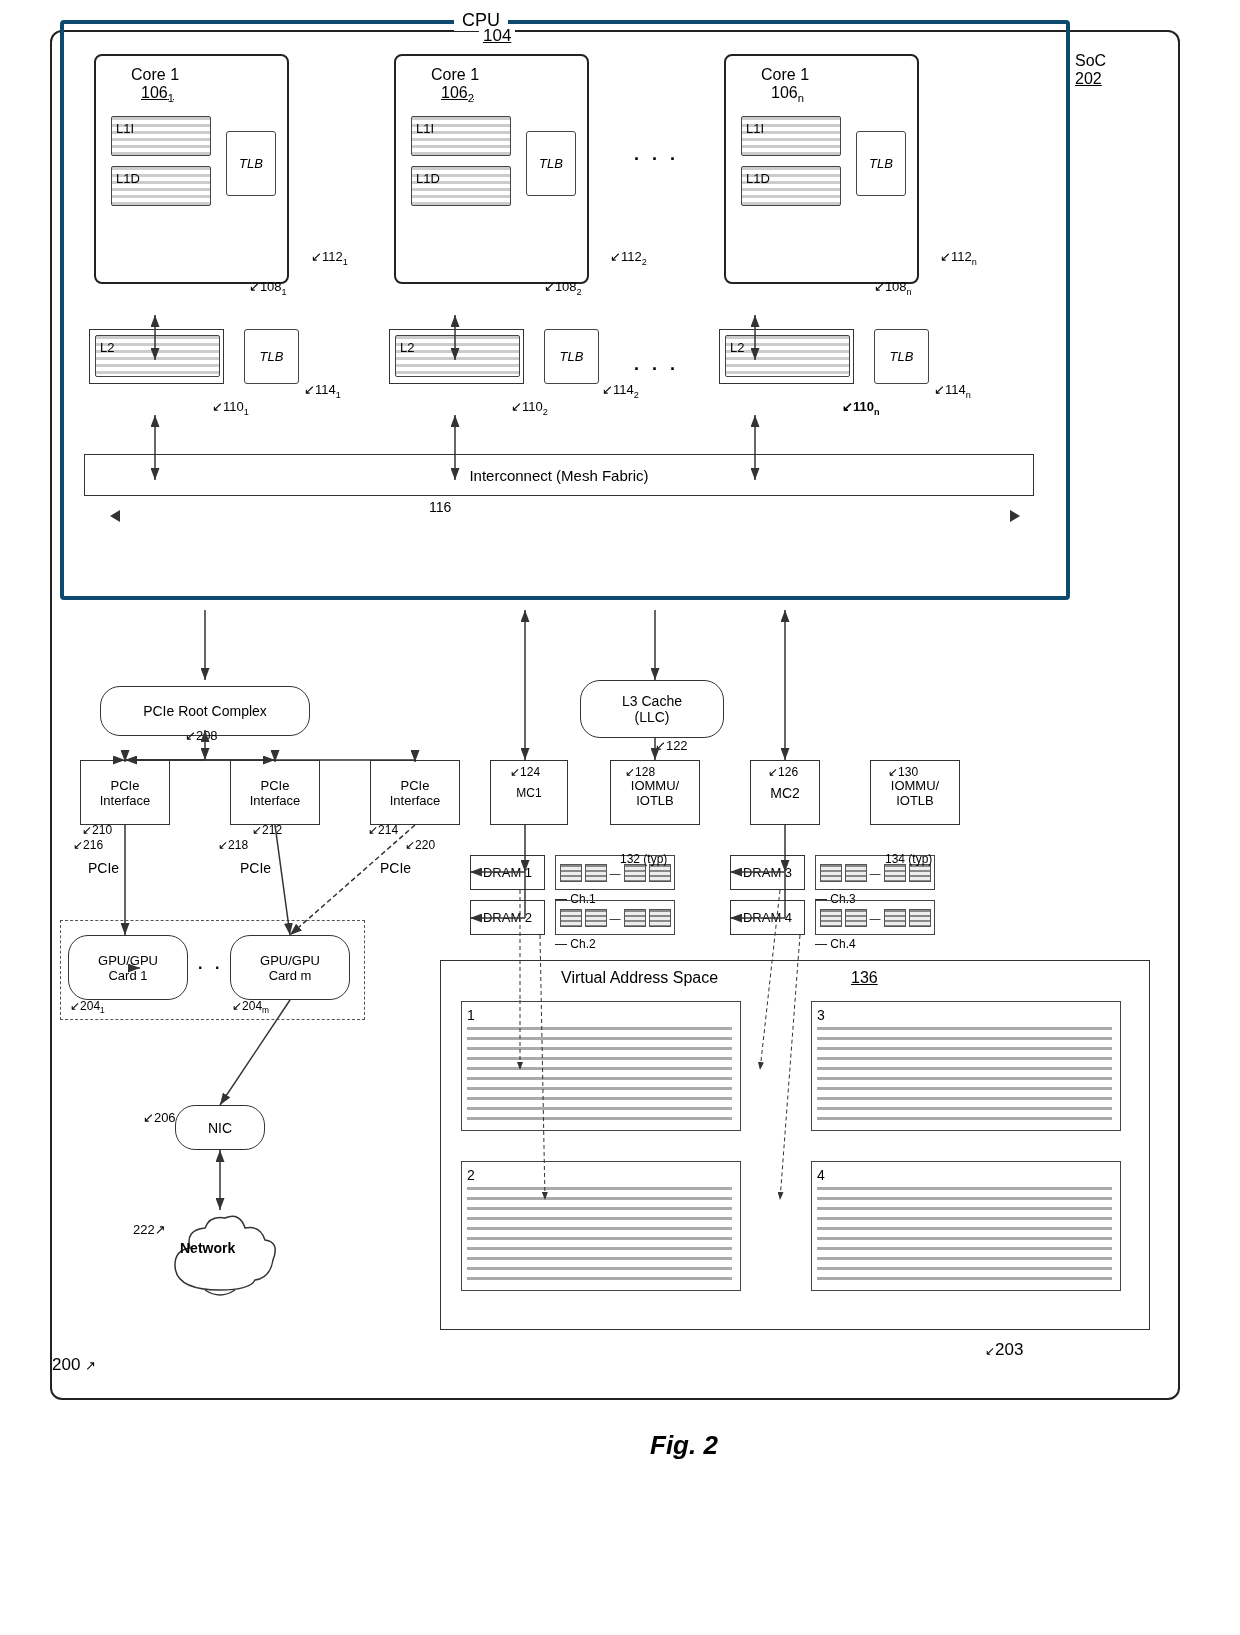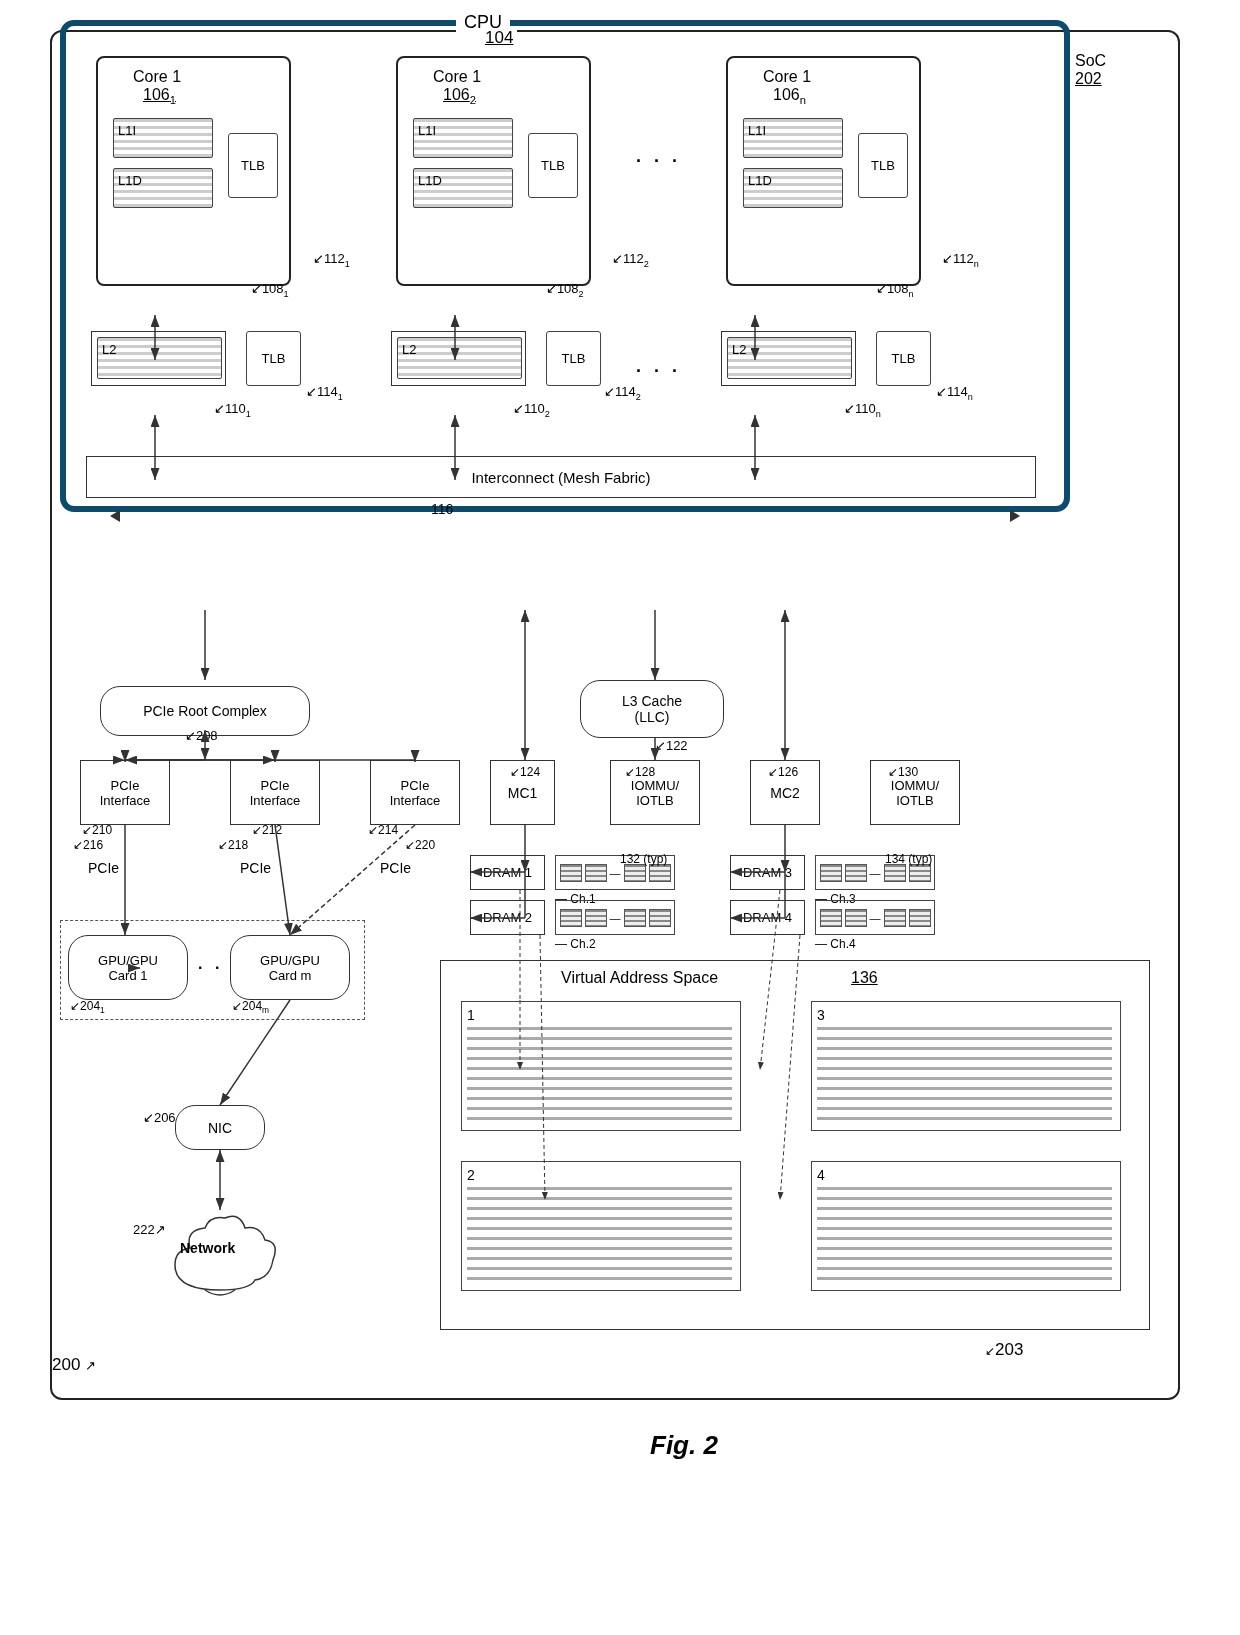--- a/index.html
+++ b/index.html
@@ -30,23 +30,23 @@
       width: 1130px;
       height: 1370px;
     }
 
     
     .cpu-box {
       position: absolute;
       top: 20px;
       left: 60px;
       width: 1010px;
-      height: 492px;
-      border: 6px solid #0c4a6e;
-      border-radius: 14px;
+      height: 580px;
+      border: 4px solid #0c4a6e;
+      border-radius: 4px;
     }
 
     
     .core-box {
       position: absolute;
       border: 2px solid #222;
       border-radius: 8px;
       background: #fff;
     }
 
@@ -64,20 +64,21 @@
     
     .tlb-box {
       border: 1.5px solid #444;
       background: #fff;
       text-align: center;
       font-size: 13px;
       border-radius: 3px;
       display: flex;
       align-items: center;
       justify-content: center;
+      font-style: italic;
     }
 
     
     .diagram-svg {
       position: absolute;
       top: 0;
       left: 0;
       width: 1240px;
       height: 1635px;
       pointer-events: none;
@@ -257,21 +258,21 @@
     <div style="position:absolute; top:225px; left:876px; font-size:13px;">↙112<sub>n</sub></div>
 
     <div style="position:absolute; top:255px; left:810px; font-size:13px;">↙108<sub>n</sub></div>
 
     <div style="position:absolute; top:305px; left:655px; width:135px; height:55px; border:1.5px solid #333; background:#fff;">
       <div style="position:absolute; top:5px; left:5px; width:125px; height:42px;" class="cache-block"></div>
       <div style="position:absolute; top:10px; left:10px; font-size:13px; z-index:2;">L2</div>
     </div>
     <div class="tlb-box" style="position:absolute; top:305px; left:810px; width:55px; height:55px;">TLB</div>
     <div style="position:absolute; top:358px; left:870px; font-size:13px;">↙114<sub>n</sub></div>
-    <div style="position:absolute; top:375px; left:778px; font-size:13px;">↙110<sub>n</sub></div>
+    <div style="position:absolute; top:375px; left:778px; font-size:13px;font-weight:bold;">↙110<sub>n</sub></div>
 
     <div class="interconnect-bar" style="top:430px; left:20px; width:950px; height:42px; border-radius:0;">
       <span>Interconnect (Mesh Fabric)</span>
     </div>
     <div style="position:absolute; top:475px; left:365px; font-size:14px;">116</div>
 
   </div>
 
   <div class="rounded-box" style="top:686px; left:100px; width:210px; height:50px; font-size:14px;">
     <span>PCIe Root Complex</span>
@@ -297,21 +298,21 @@
 Interface</span>
   </div>
 
   <div style="position:absolute; top:823px; left:82px; font-size:12px;">↙<span>210</span></div>
   <div style="position:absolute; top:838px; left:73px; font-size:12px;">↙<span>216</span></div>
   <div style="position:absolute; top:823px; left:228px; font-size:12px;margin-left:24px;">↙<span>212</span></div>
   <div style="position:absolute; top:838px; left:218px; font-size:12px;">↙<span>218</span></div>
   <div style="position:absolute; top:823px; left:368px; font-size:12px;">↙<span>214</span></div>
   <div style="position:absolute; top:838px; left:357px; font-size:12px;margin-left:48px;">↙<span>220</span></div>
 
-  <div class="rect-box" style="top:760px; left:490px; width:65px; height:65px; font-size:14px;">
+  <div class="rect-box" style="top:760px; left:490px; width:78px; height:65px; font-size:12px;">
     <span>MC1</span>
   </div>
 
   <div class="rect-box" style="top:760px; left:610px; width:90px; height:65px; font-size:13px;">
     <span style="white-space:pre-line;">IOMMU/
 IOTLB</span>
   </div>
 
   <div class="rect-box" style="top:760px; left:750px; width:70px; height:65px; font-size:14px;">
     <span>MC2</span>

